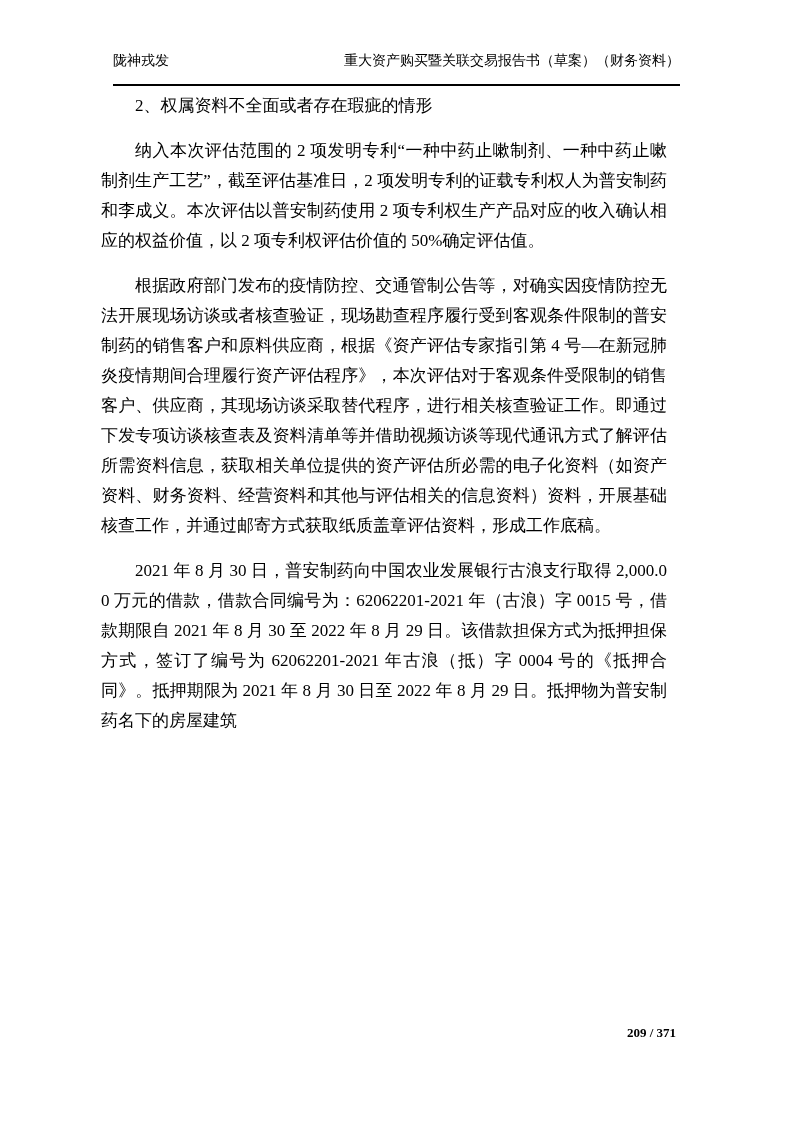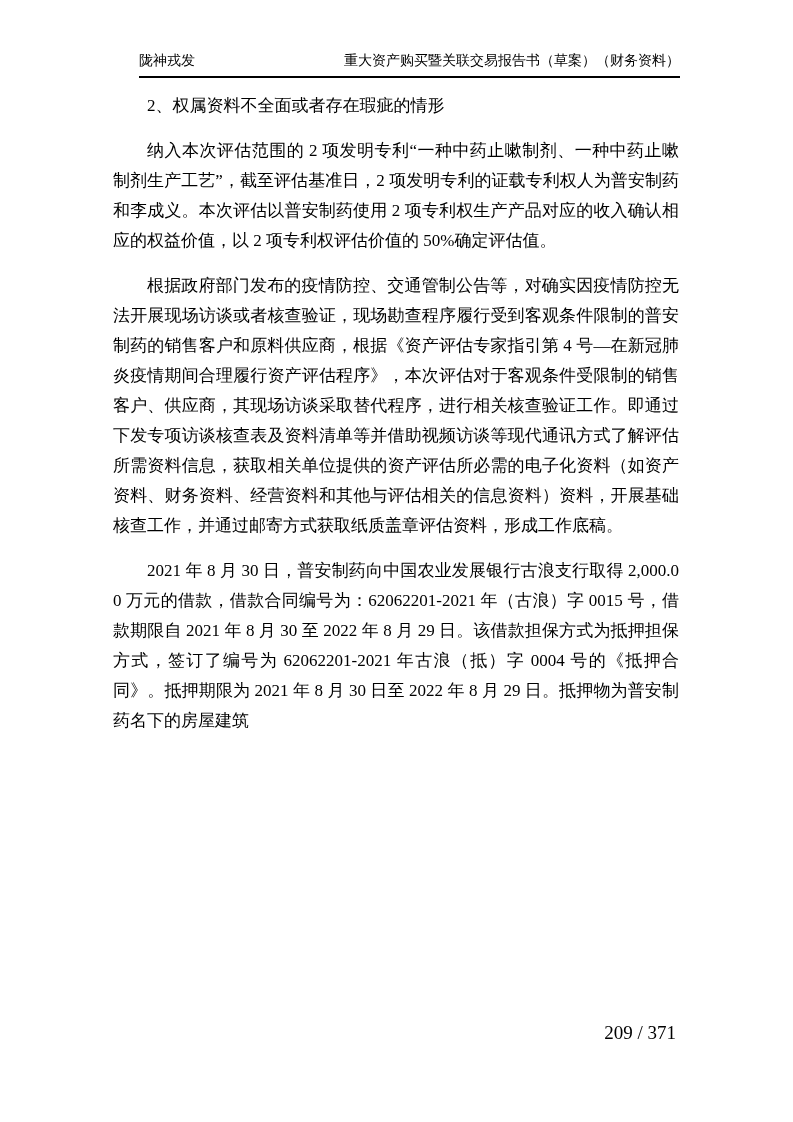--- a/index.html
+++ b/index.html
@@ -19,45 +19,44 @@
   .page-header {
     position: absolute;
     left: 113px;
     right: 113px;
     top: 52px;
     display: flex;
     justify-content: space-between;
     align-items: flex-start;
     font-size: 14px;
     line-height: 18px;
-    padding-bottom: 6px;
+    padding-bottom: 14px;
     border-bottom: 2px solid #000000;
     white-space: nowrap;
-    margin-left: 26px;
   }
   .doc-body {
     position: absolute;
-    left: 113px;
+    left: 101px;
     width: 566px;
     top: 91px;
   }
   .block {
     margin: 0 0 15px 0;
     font-size: 17px;
     line-height: 30px;
     text-align: justify;
     text-indent: 2em;
     word-break: break-all;
   }
   .page-footer {
     position: absolute;
     top: 1024px;
     right: 117px;
-    font-size: 19px;
-    font-weight: normal;
+    font-size: 13px;
+    font-weight: bold;
     line-height: 18px;
   }
 </style>
 </head>
 <body>
 
 <div class="page">
 
   <div class="page-header">
     <span>陇神戎发</span>

